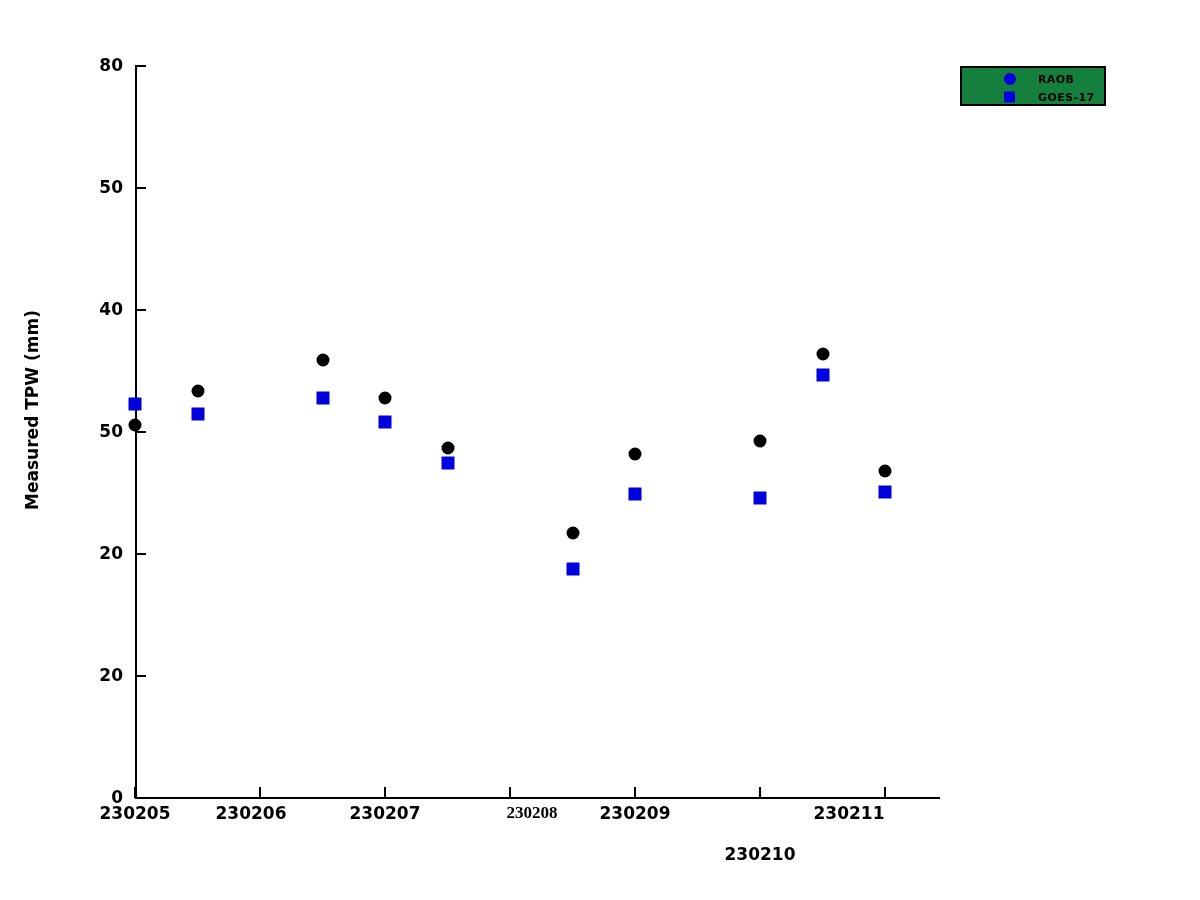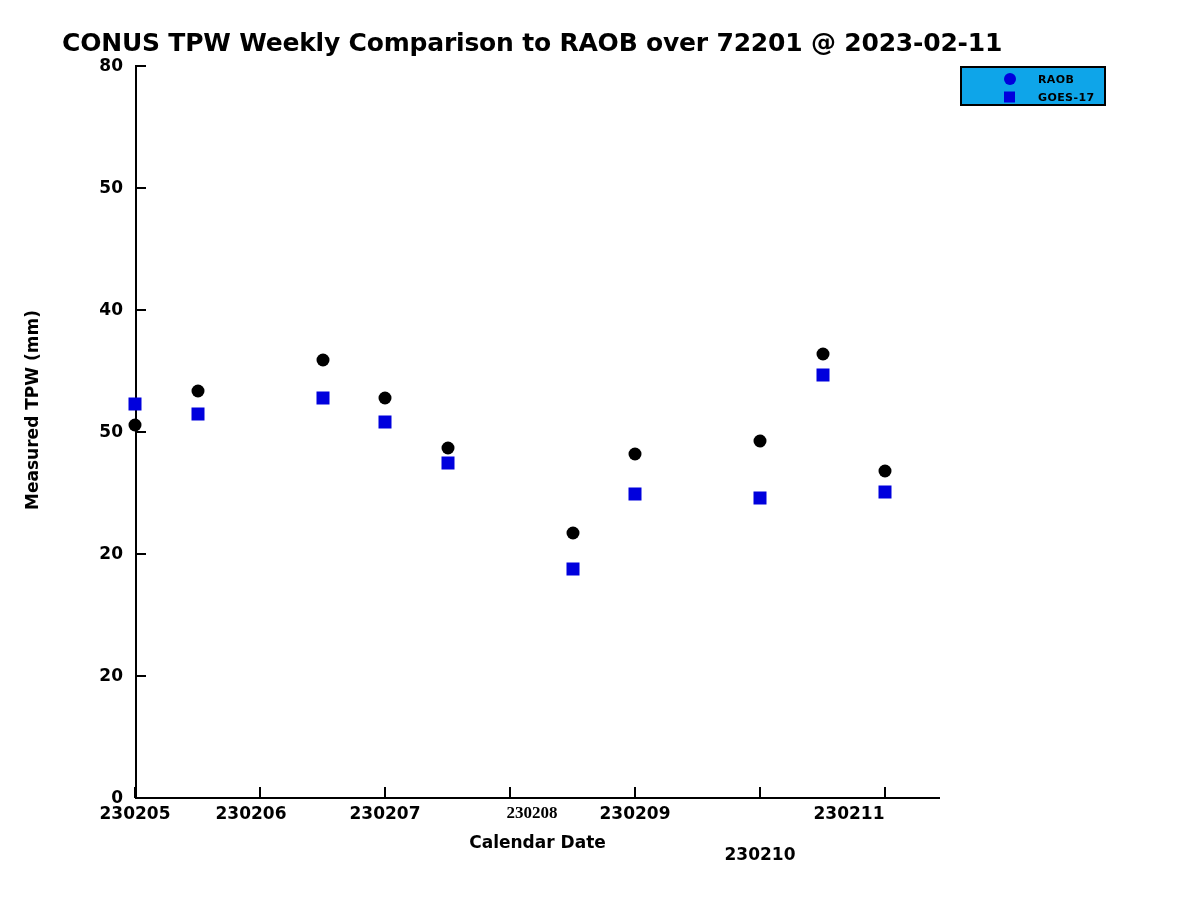--- a/index.html
+++ b/index.html
@@ -122,21 +122,21 @@
     height: 13px;
   }
   
   #legend {
     position: absolute;
     left: 960px;
     top: 66px;
     width: 146px;
     height: 40px;
     border: 2px solid #000000;
-    background: #0ea5e9;
+    background: #15803d;
     box-sizing: border-box;
   }
   .legend-row {
     position: absolute;
     height: 18px;
     left: 0;
     width: 100%;
   }
   .legend-marker-wrap {
     position: absolute;
@@ -163,21 +163,20 @@
   .lm-square {
     width: 11px;
     height: 11px;
   }
 </style>
 </head>
 <body>
 
 <div id="figure">
 
-  <div id="chart-title">CONUS TPW Weekly Comparison to RAOB over 72201 @ 2023-02-11</div>
 
   <div id="y-axis-line"></div>
   <div id="x-axis-line"></div>
 
   <div id="y-ticks-group">
       <div class="y-tick" style="top: 797px;"></div>
       <div class="y-tick-label" style="left: 63px; top: 787px;">0</div>
       <div class="y-tick" style="top: 675px;"></div>
       <div class="y-tick-label" style="left: 63px; top: 665px;">20</div>
       <div class="y-tick" style="top: 553px;"></div>
@@ -201,21 +200,20 @@
       <div class="x-tick" style="left: 509px;"></div>
       <div class="x-tick-label" style="left: 467px; font-family: Liberation Serif, serif;">230208</div>
       <div class="x-tick" style="left: 634px;"></div>
       <div class="x-tick-label" style="left: 570px;">230209</div>
       <div class="x-tick" style="left: 759px;"></div>
       <div class="x-tick-label" style="left: 695px; margin-top: 41px;">230210</div>
       <div class="x-tick" style="left: 884px;"></div>
       <div class="x-tick-label" style="left: 784px;">230211</div>
     </div>
 
-  <div id="x-axis-label">Calendar Date</div>
   <div id="y-axis-label">Measured TPW (mm)</div>
 
   <div id="plot-area">
     <div id="markers-layer">
         <div class="marker marker-circle" style="left: 0px; top: 358.68px; background: rgb(0, 0, 0);"></div>
         <div class="marker marker-circle" style="left: 62.5px; top: 324.52px; background: rgb(0, 0, 0);"></div>
         <div class="marker marker-circle" style="left: 187.5px; top: 294.02px; background: rgb(0, 0, 0);"></div>
         <div class="marker marker-circle" style="left: 250px; top: 331.84px; background: rgb(0, 0, 0);"></div>
         <div class="marker marker-circle" style="left: 312.5px; top: 381.86px; background: rgb(0, 0, 0);"></div>
         <div class="marker marker-circle" style="left: 437.5px; top: 467.26px; background: rgb(0, 0, 0);"></div>

